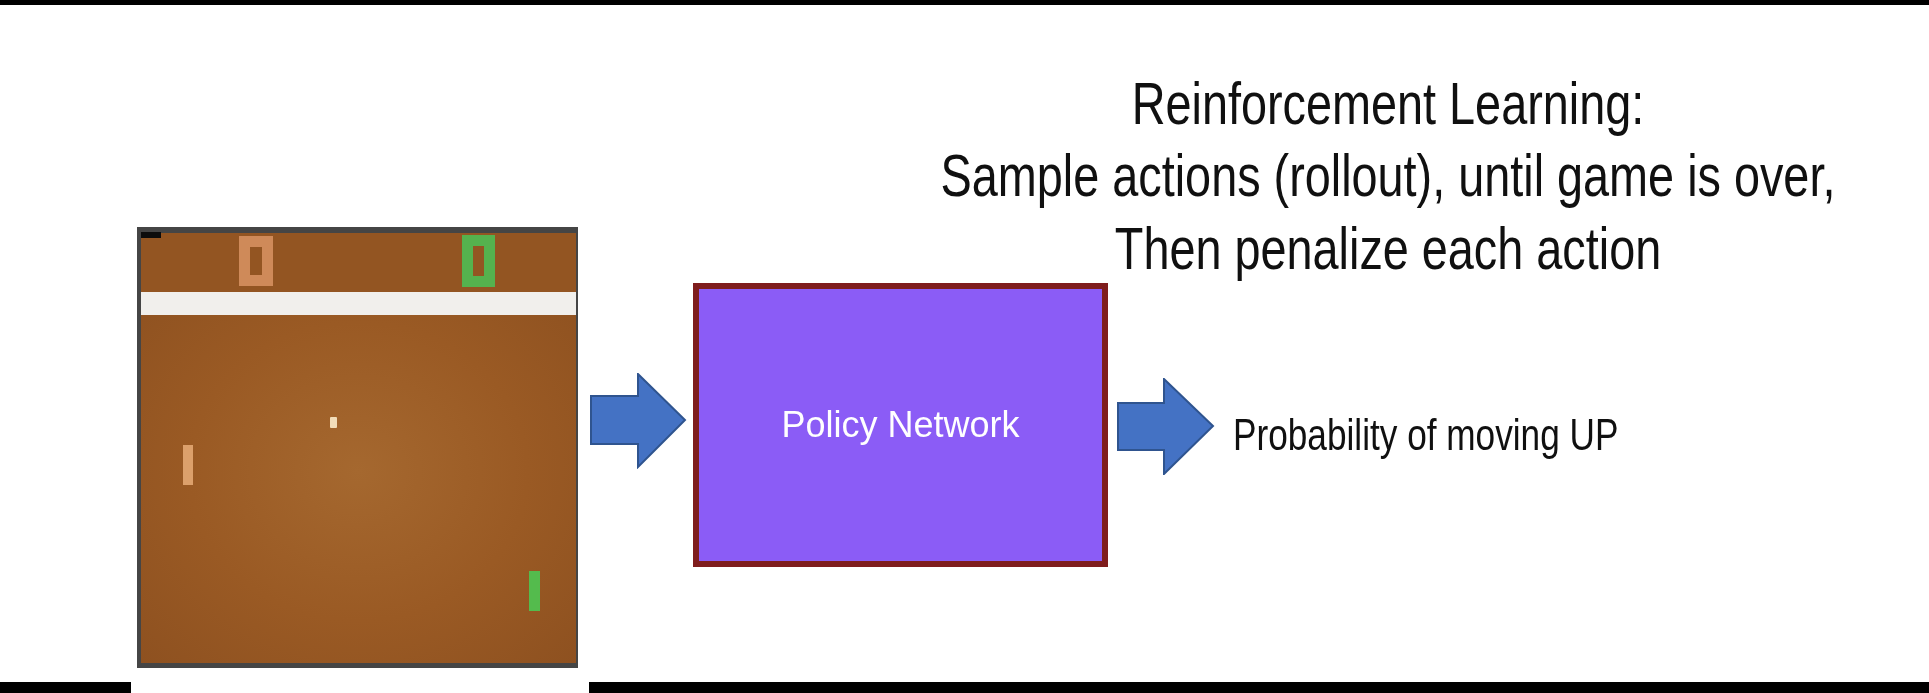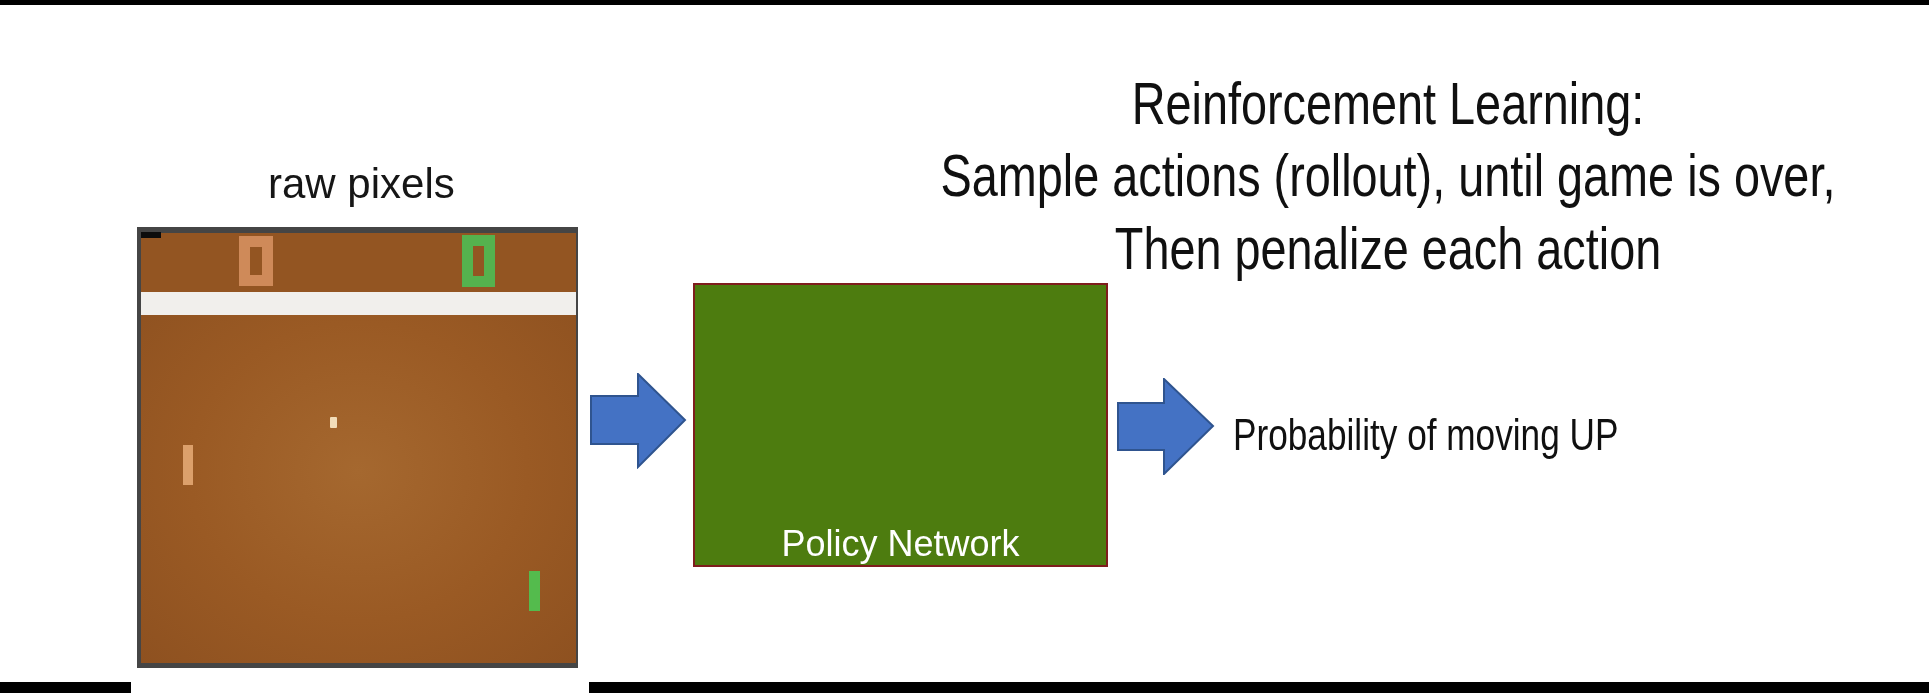--- a/index.html
+++ b/index.html
@@ -36,22 +36,22 @@
   .paddle-right{position:absolute;left:392px;top:344px;width:11px;height:40px;background:#54bb4d;}
 
   
   .arrow{position:absolute;}
   .arrow-in{left:590px;top:373px;}
   .arrow-out{left:1117px;top:378px;}
 
   
   .policy-box{
     position:absolute;left:693px;top:283px;width:415px;height:284px;
-    background:#4d7c0f;border:2px solid #7f1d1d;box-sizing:border-box;
-    display:flex;align-items:flex-end;justify-content:center;
+    background:#8b5cf6;border:6px solid #7f1d1d;box-sizing:border-box;
+    display:flex;align-items:center;justify-content:center;
   }
   .policy-box span{color:#ffffff;font-size:36px;white-space:nowrap;}
 
   
   .title-line{
     position:absolute;left:1388px;white-space:nowrap;
     font-size:60px;line-height:60px;color:#101010;
     transform:translateX(-50%) scaleX(0.78);transform-origin:center top;
   }
   .title-l1{top:74px;}
@@ -65,21 +65,20 @@
     transform:scaleX(0.8);transform-origin:left top;
   }
 </style>
 </head>
 <body>
 
 <div class="canvas">
 
   <div class="top-bar"></div>
 
-  <div class="raw-pixels-label">raw pixels</div>
 
   <div class="pong">
     <div class="pong-field">
       <div class="pong-strip-top"></div>
       <div class="pong-midline"></div>
       <div class="pong-play"></div>
     </div>
     <div class="pong-dash"></div>
     <div class="score score-left" title=""></div>
     <div class="score score-right"></div>

